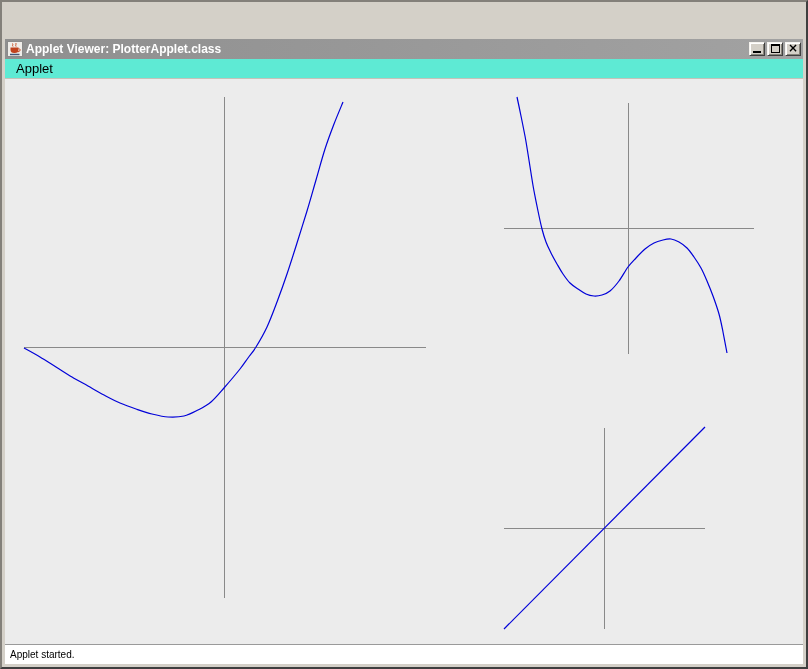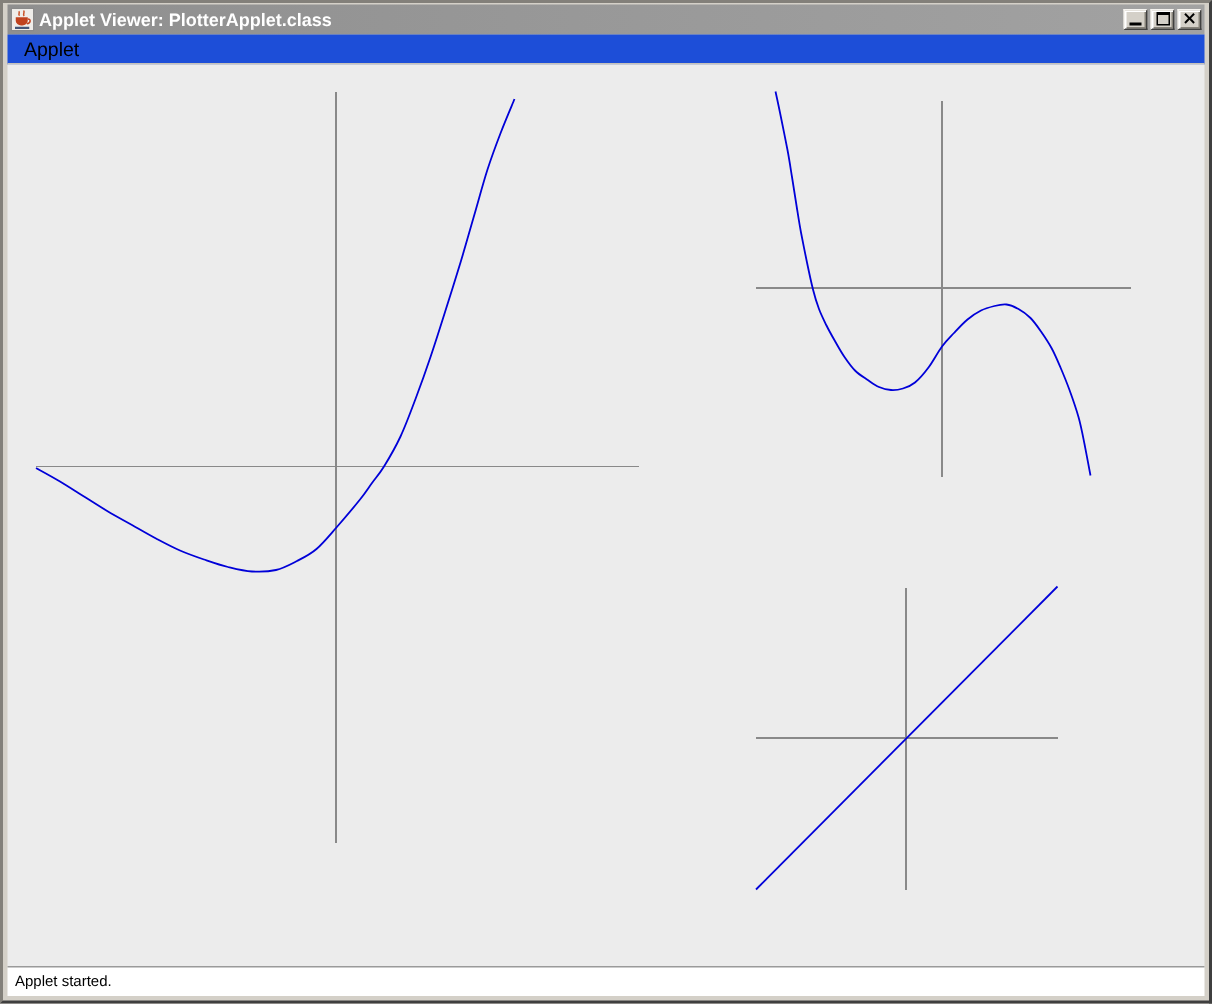--- a/index.html
+++ b/index.html
@@ -14,21 +14,21 @@
     background:#d4d0c8;
     border:2px solid #3f3f3f;
     border-top-color:#83807a;border-left-color:#83807a;
     padding:1px 3px 3px 3px;
     display:flex;flex-direction:column;
   }
   .titlebar{
     flex:0 0 20px;height:20px;
     background:linear-gradient(90deg,#8f8f8f,#a2a2a2);
     display:flex;align-items:center;
-    padding:0 2px;gap:3px;
+    padding:0 2px;gap:3px;margin-top:36px;
   }
   .app-icon{flex:0 0 16px;width:16px;height:16px;display:inline-block;}
   .title-text{
     flex:1;color:#ffffff;font-weight:bold;font-size:12px;
     white-space:nowrap;overflow:hidden;padding-bottom:1px;
   }
   .winbtns{display:flex;align-items:center;}
   .winbtn{
     width:16px;height:14px;box-sizing:border-box;margin-left:2px;
     background:#d4d0c8;position:relative;
@@ -37,21 +37,21 @@
     display:inline-flex;align-items:center;justify-content:center;
     cursor:default;
   }
   .glyph-min{position:absolute;left:3px;bottom:2px;width:8px;height:2px;background:#000;}
   .glyph-max{width:9px;height:9px;box-sizing:border-box;border:1px solid #000;border-top-width:2px;margin-top:-1px;}
   .glyph-close{
     font-family:"DejaVu Sans",sans-serif;
     font-size:12px;font-weight:bold;line-height:10px;color:#000;margin-top:-2px;
   }
   .menubar{
-    flex:0 0 20px;height:20px;background:#1d4ed8;
+    flex:0 0 20px;height:20px;background:#5eead4;
     display:flex;align-items:center;
     border-bottom:1px solid #c6c2b9;box-sizing:border-box;
   }
   .menu-item{
     margin-left:5px;padding:2px 6px;font-size:13px;color:#000;cursor:default;
   }
   .canvas{
     flex:1;position:relative;background:#ececec;overflow:hidden;
   }
   .plots{position:absolute;left:0;top:0;pointer-events:none;}

